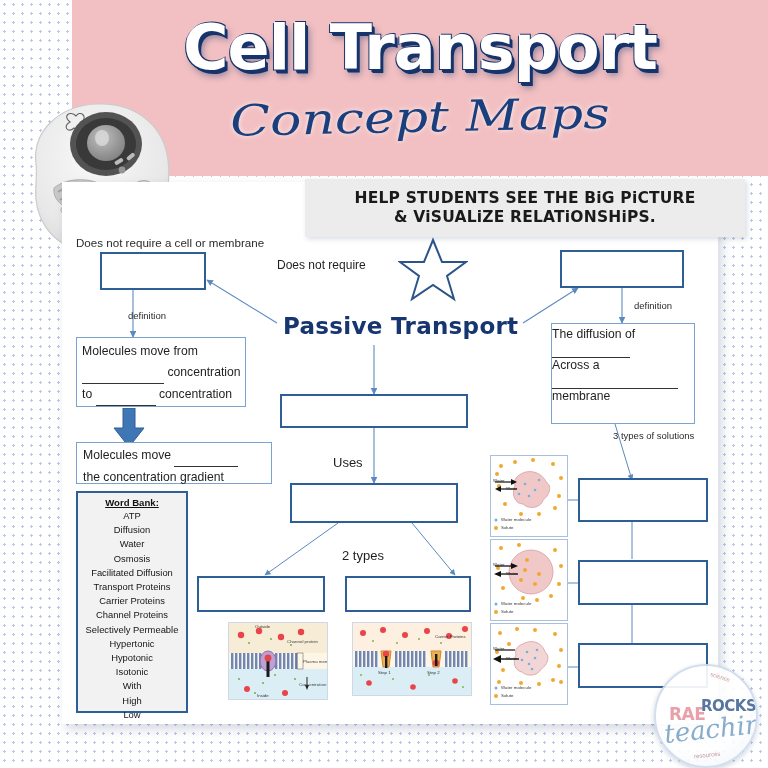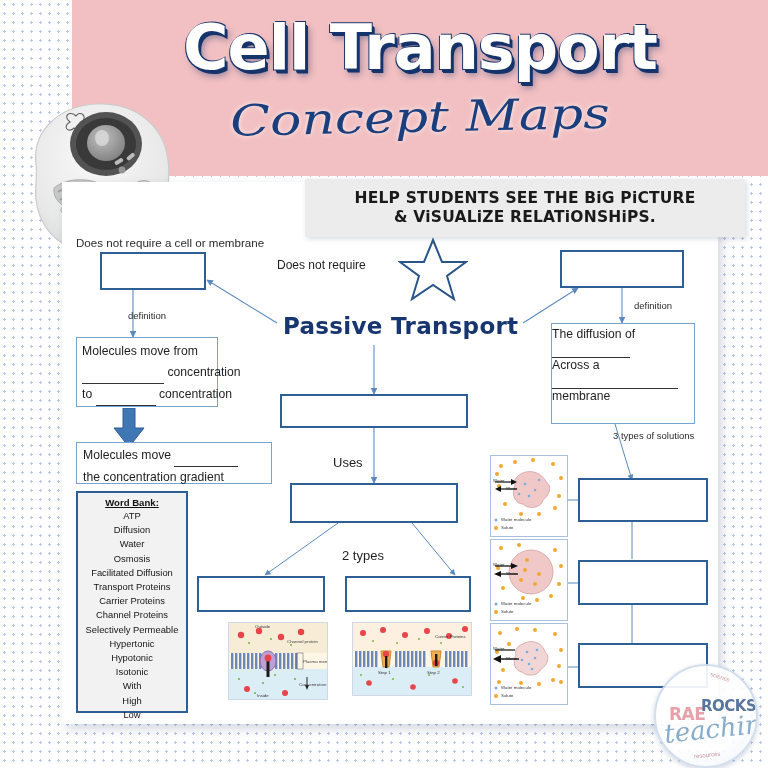--- a/index.html
+++ b/index.html
@@ -308,21 +308,21 @@
   <div class="box" style="left:100px;top:252px;width:106px;height:38px;"></div>
   <div class="box" style="left:560px;top:250px;width:124px;height:38px;"></div>
   <div class="box" style="left:280px;top:394px;width:188px;height:34px;"></div>
   <div class="box" style="left:290px;top:483px;width:168px;height:40px;"></div>
   <div class="box" style="left:197px;top:576px;width:128px;height:36px;"></div>
   <div class="box" style="left:345px;top:576px;width:126px;height:36px;"></div>
   <div class="box" style="left:578px;top:478px;width:130px;height:44px;"></div>
   <div class="box" style="left:578px;top:560px;width:130px;height:45px;"></div>
   <div class="box" style="left:578px;top:643px;width:130px;height:45px;"></div>
 
-  <div class="box thin" style="left:76px;top:337px;width:142px;height:70px;">
+  <div class="box thin" style="left:76px;top:337px;width:170px;height:70px;">
     <div class="fillbox-text" style="left:5px;top:3px;width:162px;">
       <span>Molecules move from</span><br>
       <span class="blank" style="width:82px;">&nbsp;</span>
       <span>concentration</span><br>
       <span>to</span>
       <span class="blank" style="width:60px;">&nbsp;</span>
       <span>concentration</span>
     </div>
   </div>
 

